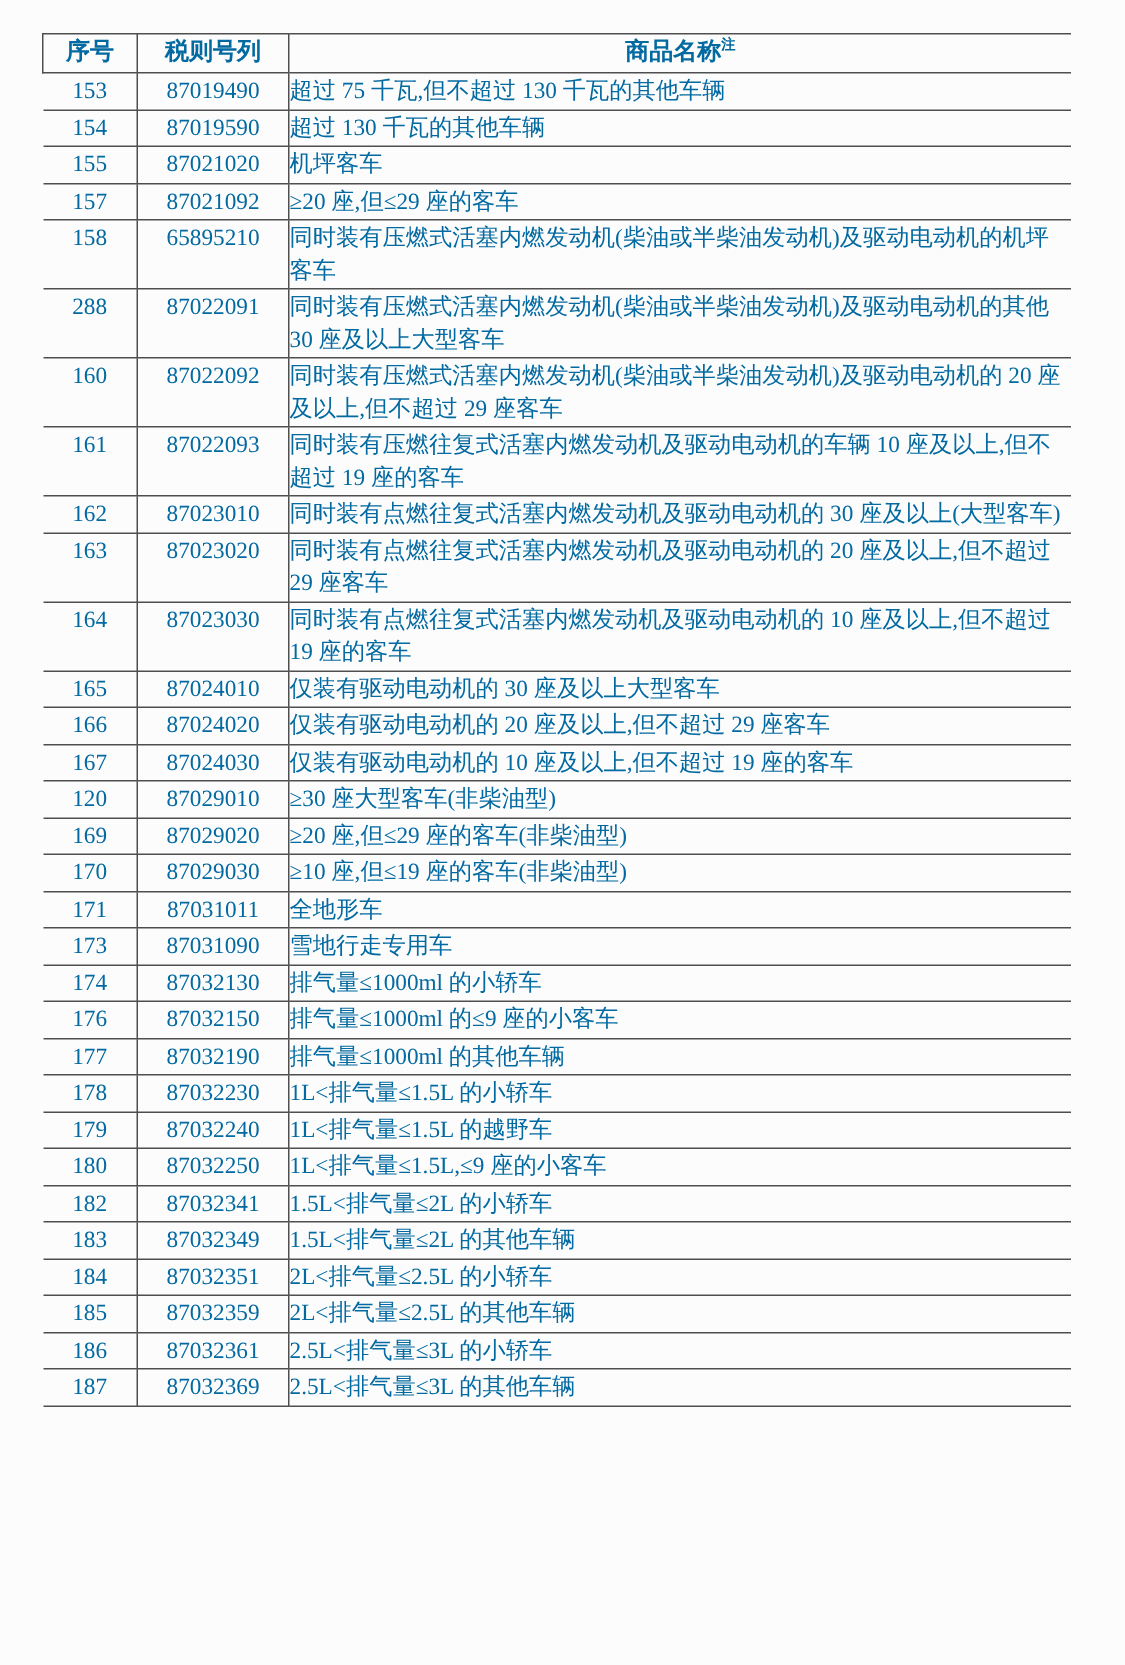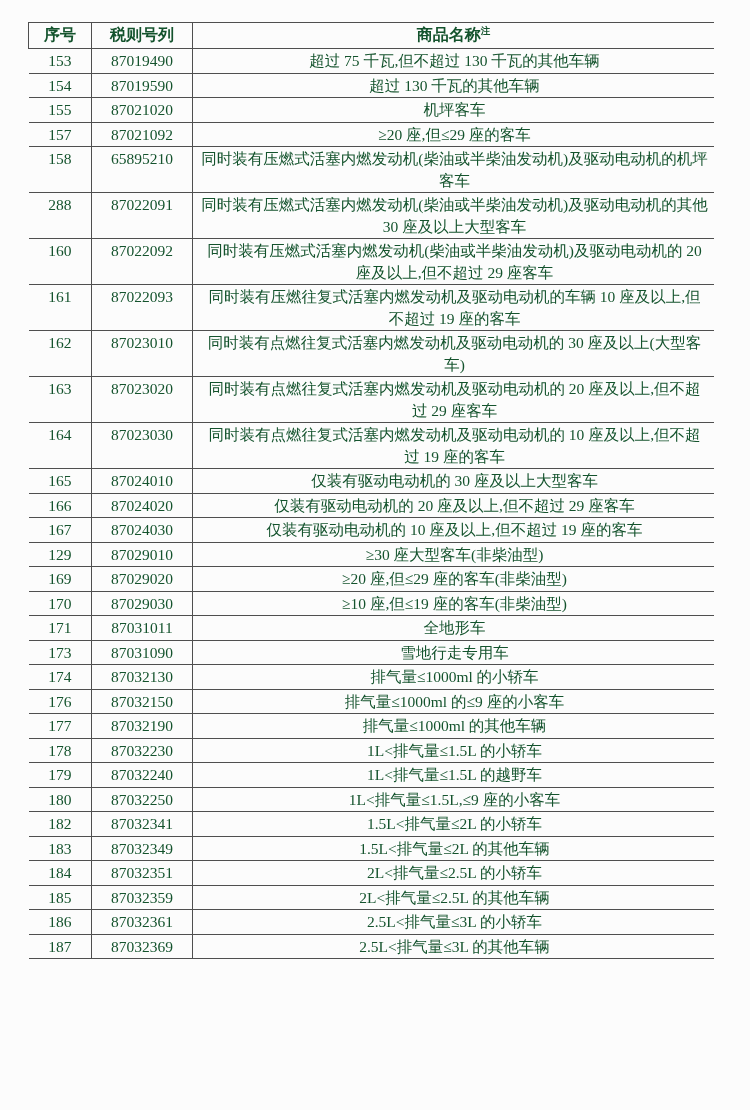--- a/index.html
+++ b/index.html
@@ -1,21 +1,21 @@
 <!DOCTYPE html>
 <html><head>
 <meta charset="utf-8">
 <style>
   html,body { margin:0; padding:0; background:#ffffff; }
   .page {
     position:relative;
     width:750px; height:1110px;
     background:#fcfcfc;
     font-family:"Liberation Serif","DejaVu Serif",serif;
-    color:#14532d;
+    color:#0369a1;
     overflow:hidden;
   }
   table.tariff {
     position:absolute;
     left:28px; top:22px;
     width:686px;
     border-collapse:collapse;
     table-layout:fixed;
   }
   col.c-no   { width:63px; }
@@ -44,21 +44,21 @@
     line-height:24px;
     padding:0 2px;
   }
   .tariff tbody tr { height:20px; }
   .tariff td {
     font-size:15.5px;
     line-height:21.5px;
     padding:1px 2px;
   }
   .tariff td.cell-no, .tariff td.cell-code { text-align:center; font-family:"Liberation Serif","DejaVu Serif",serif; }
-  .tariff td.cell-name { text-align:center; padding-left:8px; padding-right:6px; }
+  .tariff td.cell-name { text-align:left; padding-left:0; padding-right:6px; }
   sup.note { font-size:9.5px; font-weight:bold; vertical-align:super; line-height:0; }
 </style>
 </head>
 <body>
 
 <div class="page">
   <table class="tariff">
     <colgroup>
       <col class="c-no">
         <col class="c-code">
@@ -136,21 +136,21 @@
           <td class="cell-no">166</td>
           <td class="cell-code">87024020</td>
           <td class="cell-name">仅装有驱动电动机的 20 座及以上,但不超过 29 座客车</td>
         </tr>
         <tr>
           <td class="cell-no">167</td>
           <td class="cell-code">87024030</td>
           <td class="cell-name">仅装有驱动电动机的 10 座及以上,但不超过 19 座的客车</td>
         </tr>
         <tr>
-          <td class="cell-no">129</td>
+          <td class="cell-no">120</td>
           <td class="cell-code">87029010</td>
           <td class="cell-name">≥30 座大型客车(非柴油型)</td>
         </tr>
         <tr>
           <td class="cell-no">169</td>
           <td class="cell-code">87029020</td>
           <td class="cell-name">≥20 座,但≤29 座的客车(非柴油型)</td>
         </tr>
         <tr>
           <td class="cell-no">170</td>

